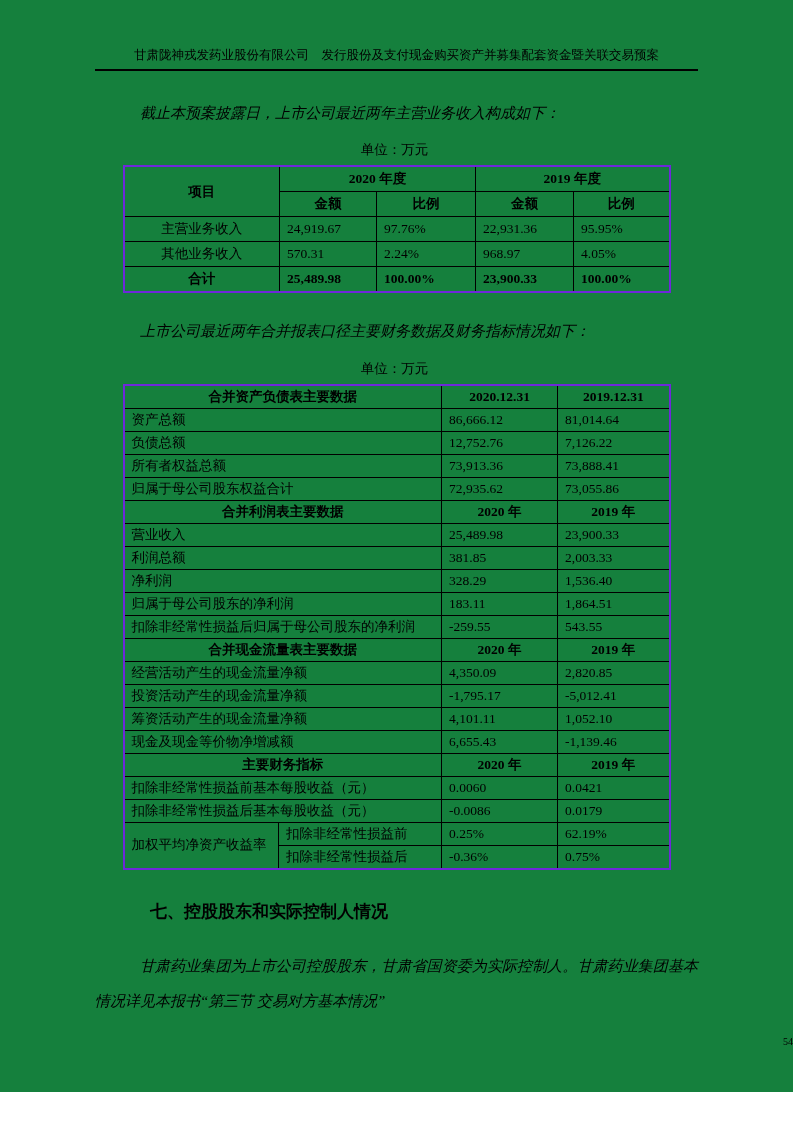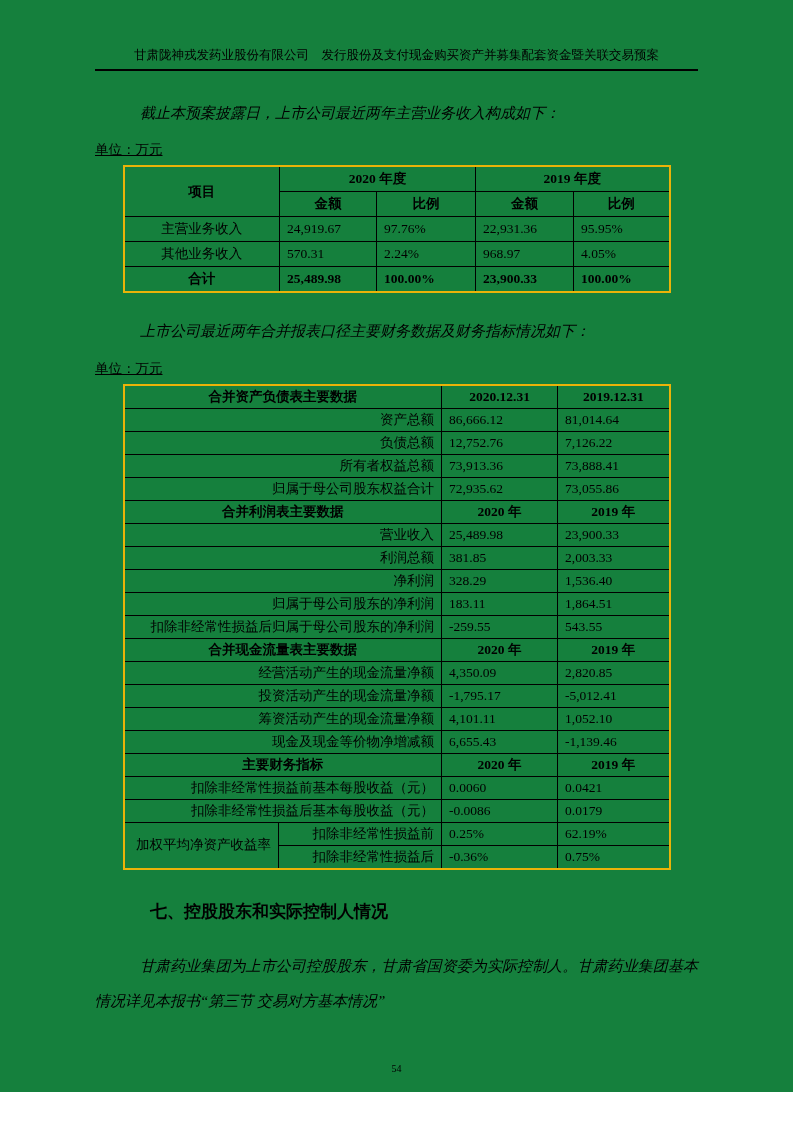--- a/index.html
+++ b/index.html
@@ -23,65 +23,63 @@
   }
   .para {
     font-size:15px;
     line-height:1.7;
     margin:0;
     font-style:italic;
   }
   .indent3 { text-indent:3em; }
   .para-intro { margin-top:30px; }
   .unit-label {
-    text-align:left;
+    text-align:center;
     font-size:13.5px;
     margin:15px 4px 6px 0;
-    text-decoration:underline;
   }
   table.fin {
     border-collapse:collapse;
     table-layout:fixed;
     width:546px;
     margin:0 auto;
     font-size:13.5px;
-    border:2px solid #eab308;
+    border:2px solid #6d28d9;
   }
   table.fin td {
     border:1px solid #000;
     padding:2px 7px;
     line-height:20px;
     height:20px;
     overflow:hidden;
     word-break:break-all;
   }
   table.t2 td { padding:1px 7px; }
   .c { text-align:center; }
   .b { font-weight:bold; }
   .num { text-align:left; padding-right:9px; }
-  .lbl { text-align:right; }
+  .lbl { text-align:left; }
   .roe-lbl { padding-right:18px; vertical-align:middle; }
   h2.sec-heading {
     font-size:17px;
     font-weight:bold;
     margin:30px 0 0 55px;
   }
   .para-after-heading { margin-top:26px; }
   .para-bottom {
     margin-top:26px;
     line-height:2.35;
     text-align:justify;
   }
   .page-number {
     position:absolute;
     left:0; right:0;
     top:1036px;
-    text-align:center;
+    text-align:right;
     font-size:10px;
-    margin-top:27px;
   }
 </style>
 </head>
 <body>
 
 <div class="page">
 
   <div class="doc-header">
     <span>甘肃陇神戎发药业股份有限公司　发行股份及支付现金购买资产并募集配套资金暨关联交易预案</span>
   </div>

